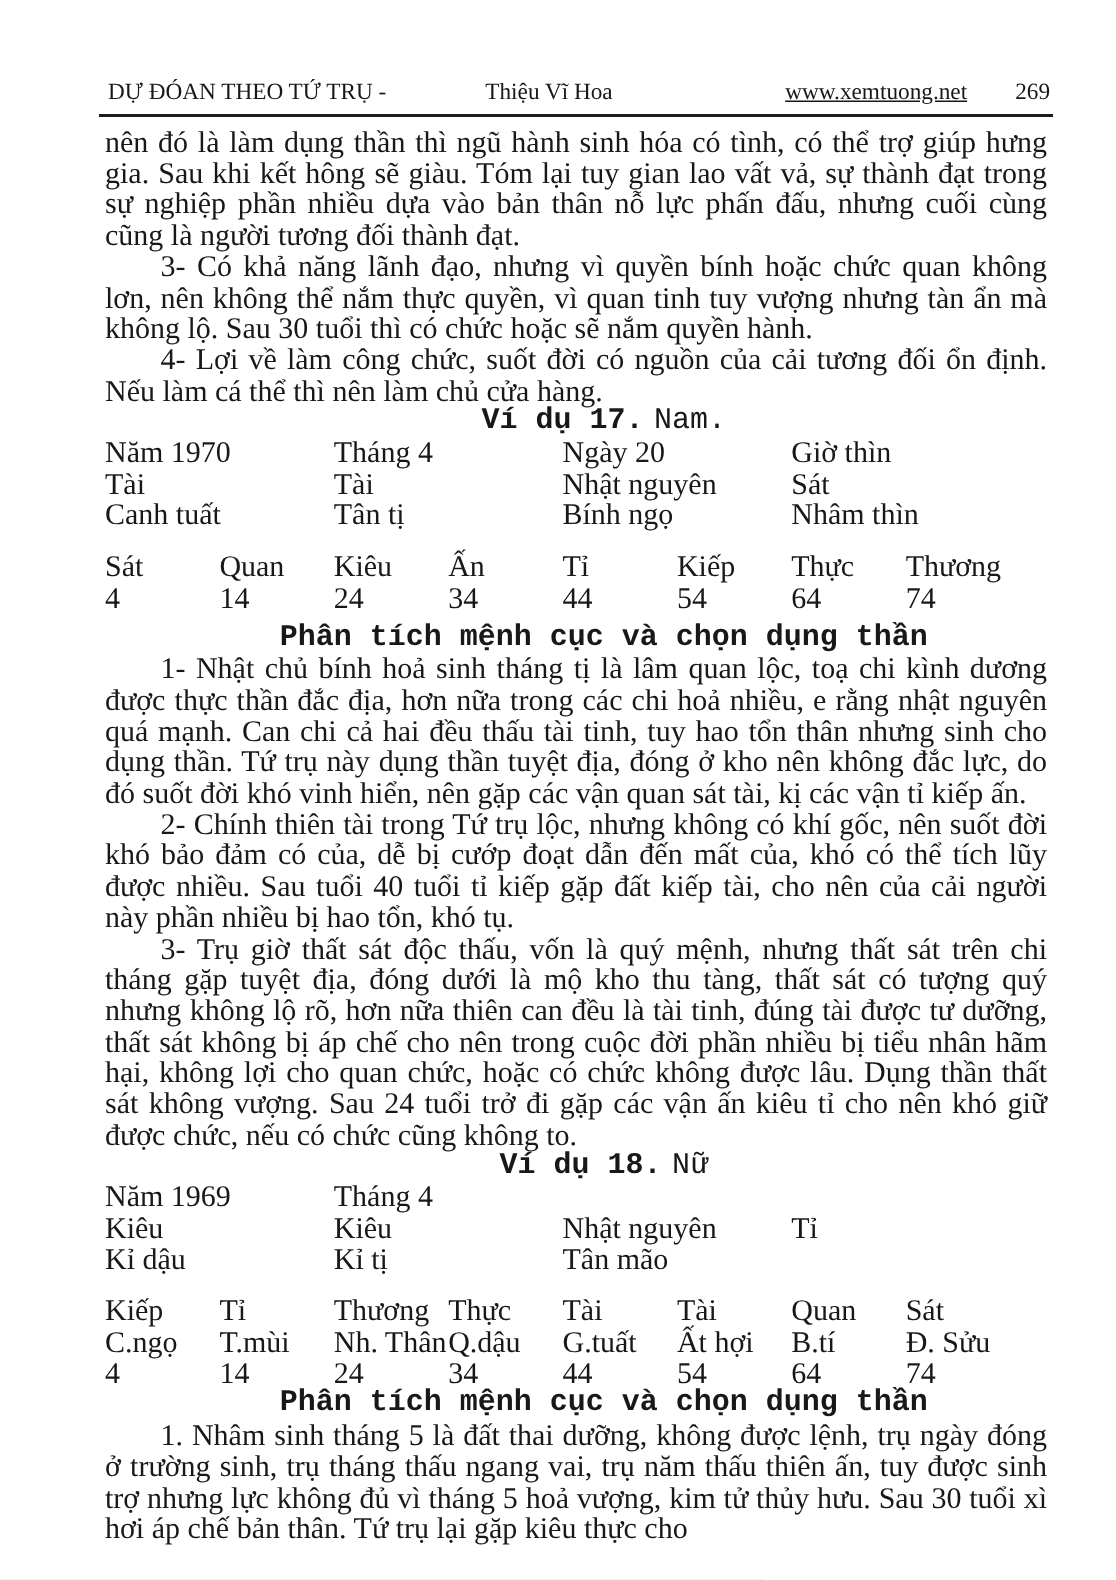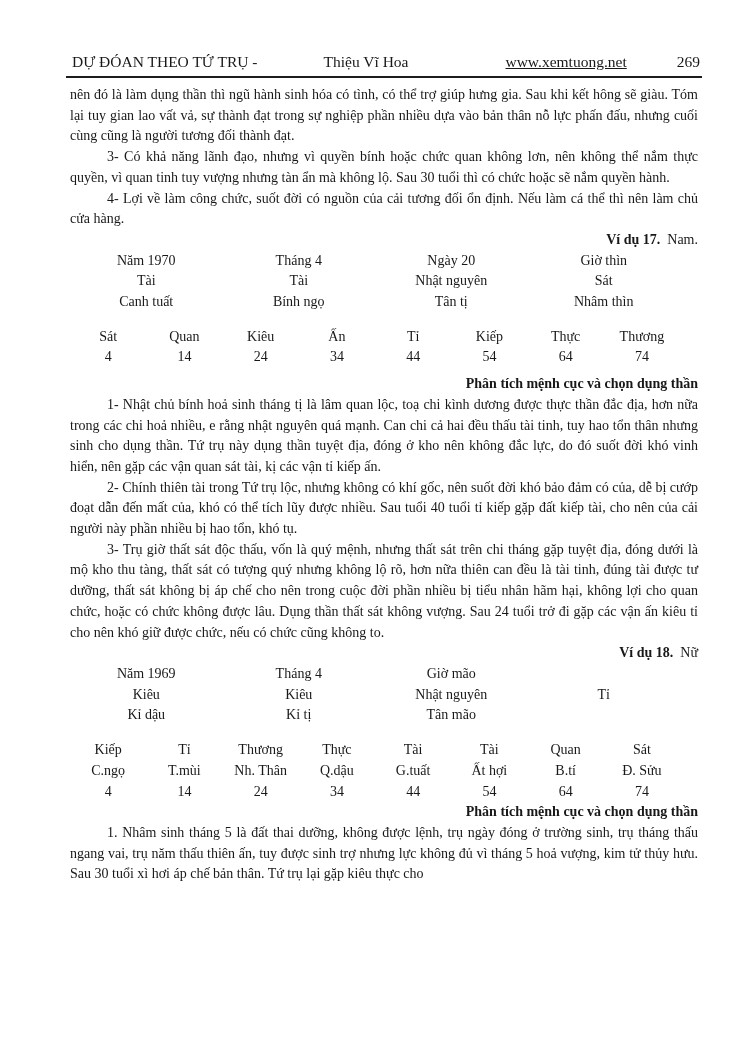--- a/index.html
+++ b/index.html
@@ -13,38 +13,38 @@
     margin:0 auto;
   }
   
   .header {
     position:absolute; left:72px; right:44px; top:22px;
     display:flex; align-items:baseline;
     font-size:15.5px; white-space:nowrap;
   }
   .h-author { margin-left:66px;margin-top:31px; }
   .h-url { margin-left:auto; text-decoration:underline; }
-  .h-page { margin-left:50px; }
+  .h-page { margin-left:32px; }
   .rule {
     position:absolute; left:66px; right:42px; top:76px;
     border-top:2px solid #1c1c1c;
   }
   
   .body {
     position:absolute; left:70px; top:85px; width:628px;
-    font-size:14px; line-height:20.7px;
+    font-size:20px; line-height:20.7px;
     text-align:justify;
   }
   p { margin:0; text-indent:37px; }
   p.noindent { text-indent:0; }
   .b { font-weight:bold; }
-  .ex-head { text-indent:37px; text-align:right; }
+  .ex-head { text-indent:37px; text-align:center;font-family:Liberation Mono, monospace; }
   .ex-head .gender { margin-left:7px; }
   
-  .t4, .t8 { width:610px; display:grid; text-align:center; }
+  .t4, .t8 { width:610px; display:grid; }
   .t4 { grid-template-columns:repeat(4,1fr); }
   .t8 { grid-template-columns:repeat(8,1fr); }
   .t4 .cell, .t8 .cell { line-height:20.7px; }
   .mt14 { margin-top:14px; }
   .mt6  { margin-top:6px; }
 </style>
 </head>
 <body>
 
 <div class="page">
@@ -73,22 +73,22 @@
         <span class="cell">Giờ thìn</span>
       </div>
     <div class="t4">
         <span class="cell">Tài</span>
         <span class="cell">Tài</span>
         <span class="cell">Nhật nguyên</span>
         <span class="cell">Sát</span>
       </div>
     <div class="t4">
         <span class="cell">Canh tuất</span>
+        <span class="cell">Tân tị</span>
         <span class="cell">Bính ngọ</span>
-        <span class="cell">Tân tị</span>
         <span class="cell">Nhâm thìn</span>
       </div>
 
     <div class="t8 mt14">
         <span class="cell">Sát</span>
         <span class="cell">Quan</span>
         <span class="cell">Kiêu</span>
         <span class="cell">Ấn</span>
         <span class="cell">Tỉ</span>
         <span class="cell">Kiếp</span>
@@ -109,21 +109,20 @@
     <p class="ex-head b mt6">Phân tích mệnh cục và chọn dụng thần</p>
     <p>1- Nhật chủ bính hoả sinh tháng tị là lâm quan lộc, toạ chi kình dương được thực thần đắc địa, hơn nữa trong các chi hoả nhiều, e rằng nhật nguyên quá mạnh. Can chi cả hai đều thấu tài tinh, tuy hao tổn thân nhưng sinh cho dụng thần. Tứ trụ này dụng thần tuyệt địa, đóng ở kho nên không đắc lực, do đó suốt đời khó vinh hiển, nên gặp các vận quan sát tài, kị các vận tỉ kiếp ấn.</p>
     <p>2- Chính thiên tài trong Tứ trụ lộc, nhưng không có khí gốc, nên suốt đời khó bảo đảm có của, dễ bị cướp đoạt dẫn đến mất của, khó có thể tích lũy được nhiều. Sau tuổi 40 tuổi tỉ kiếp gặp đất kiếp tài, cho nên của cải người này phần nhiều bị hao tổn, khó tụ.</p>
     <p>3- Trụ giờ thất sát độc thấu, vốn là quý mệnh, nhưng thất sát trên chi tháng gặp tuyệt địa, đóng dưới là mộ kho thu tàng, thất sát có tượng quý nhưng không lộ rõ, hơn nữa thiên can đều là tài tinh, đúng tài được tư dưỡng, thất sát không bị áp chế cho nên trong cuộc đời phần nhiều bị tiểu nhân hãm hại, không lợi cho quan chức, hoặc có chức không được lâu. Dụng thần thất sát không vượng. Sau 24 tuổi trở đi gặp các vận ấn kiêu tỉ cho nên khó giữ được chức, nếu có chức cũng không to.</p>
 
     <p class="ex-head"><span class="b">Ví dụ 18.</span><span class="gender">Nữ</span></p>
 
     <div class="t4">
         <span class="cell">Năm 1969</span>
         <span class="cell">Tháng 4</span>
-        <span class="cell">Giờ mão</span>
       </div>
     <div class="t4">
         <span class="cell">Kiêu</span>
         <span class="cell">Kiêu</span>
         <span class="cell">Nhật nguyên</span>
         <span class="cell">Tỉ</span>
       </div>
     <div class="t4">
         <span class="cell">Kỉ dậu</span>
         <span class="cell">Kỉ tị</span>

